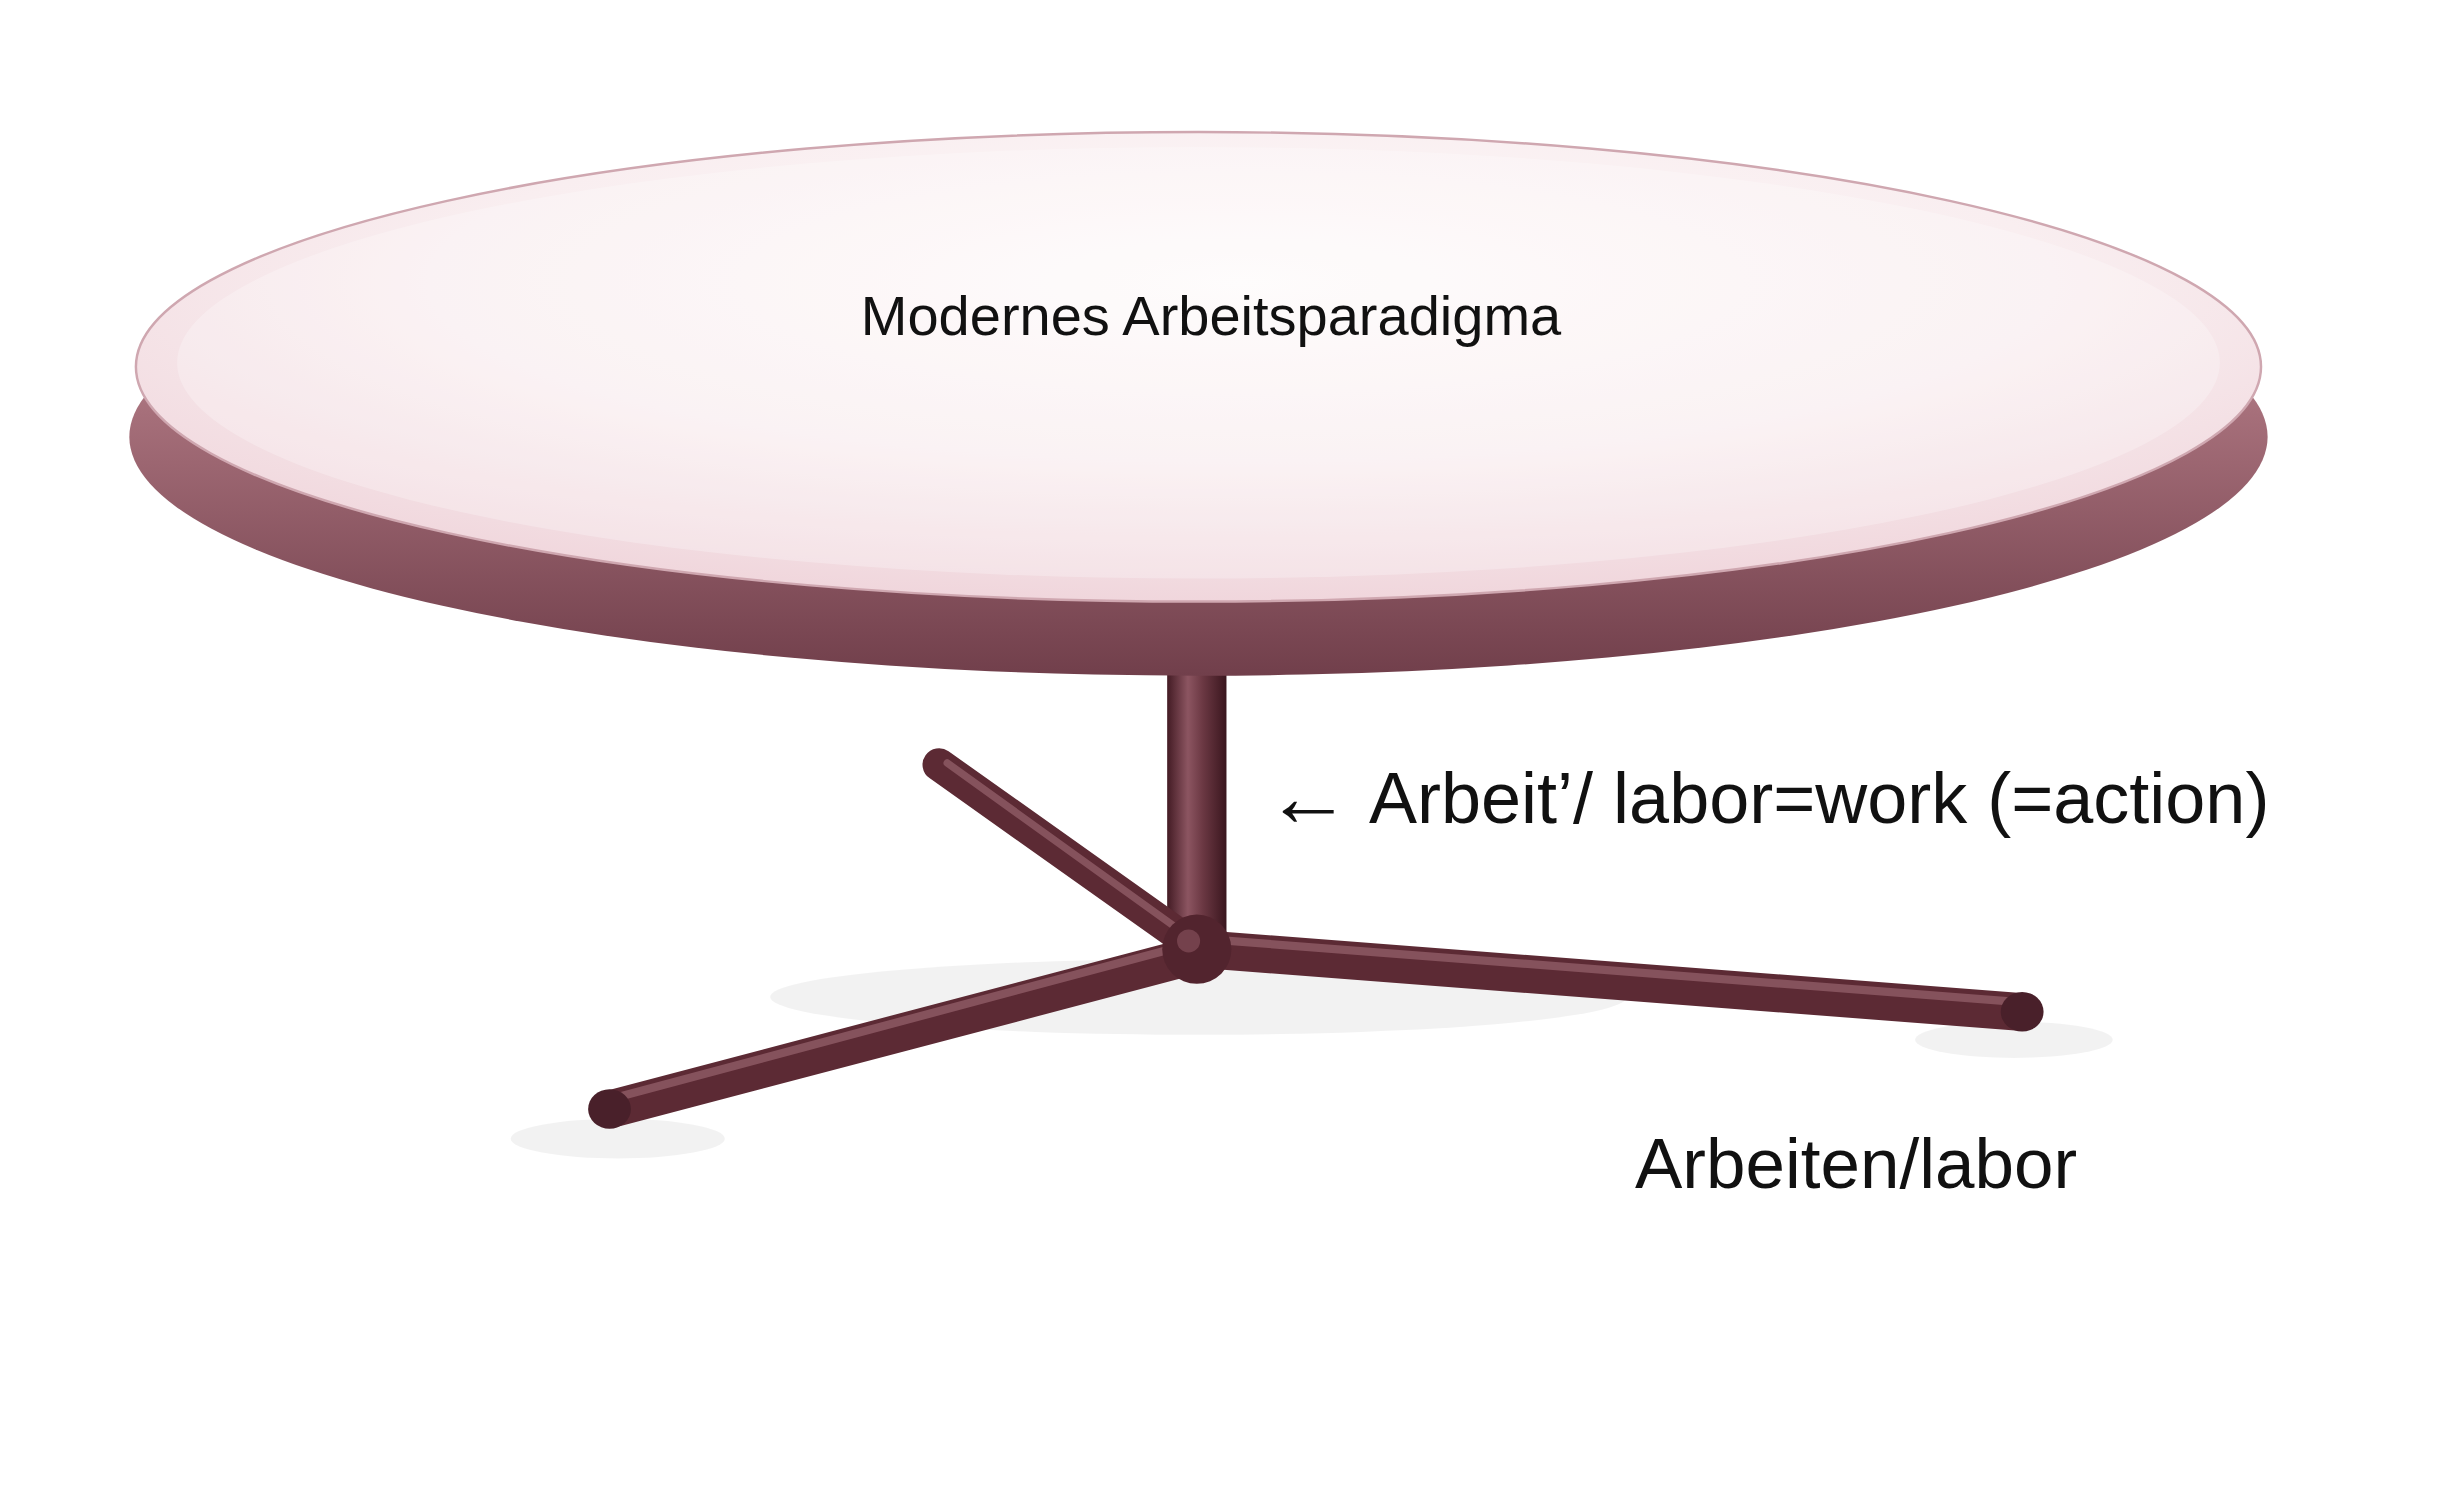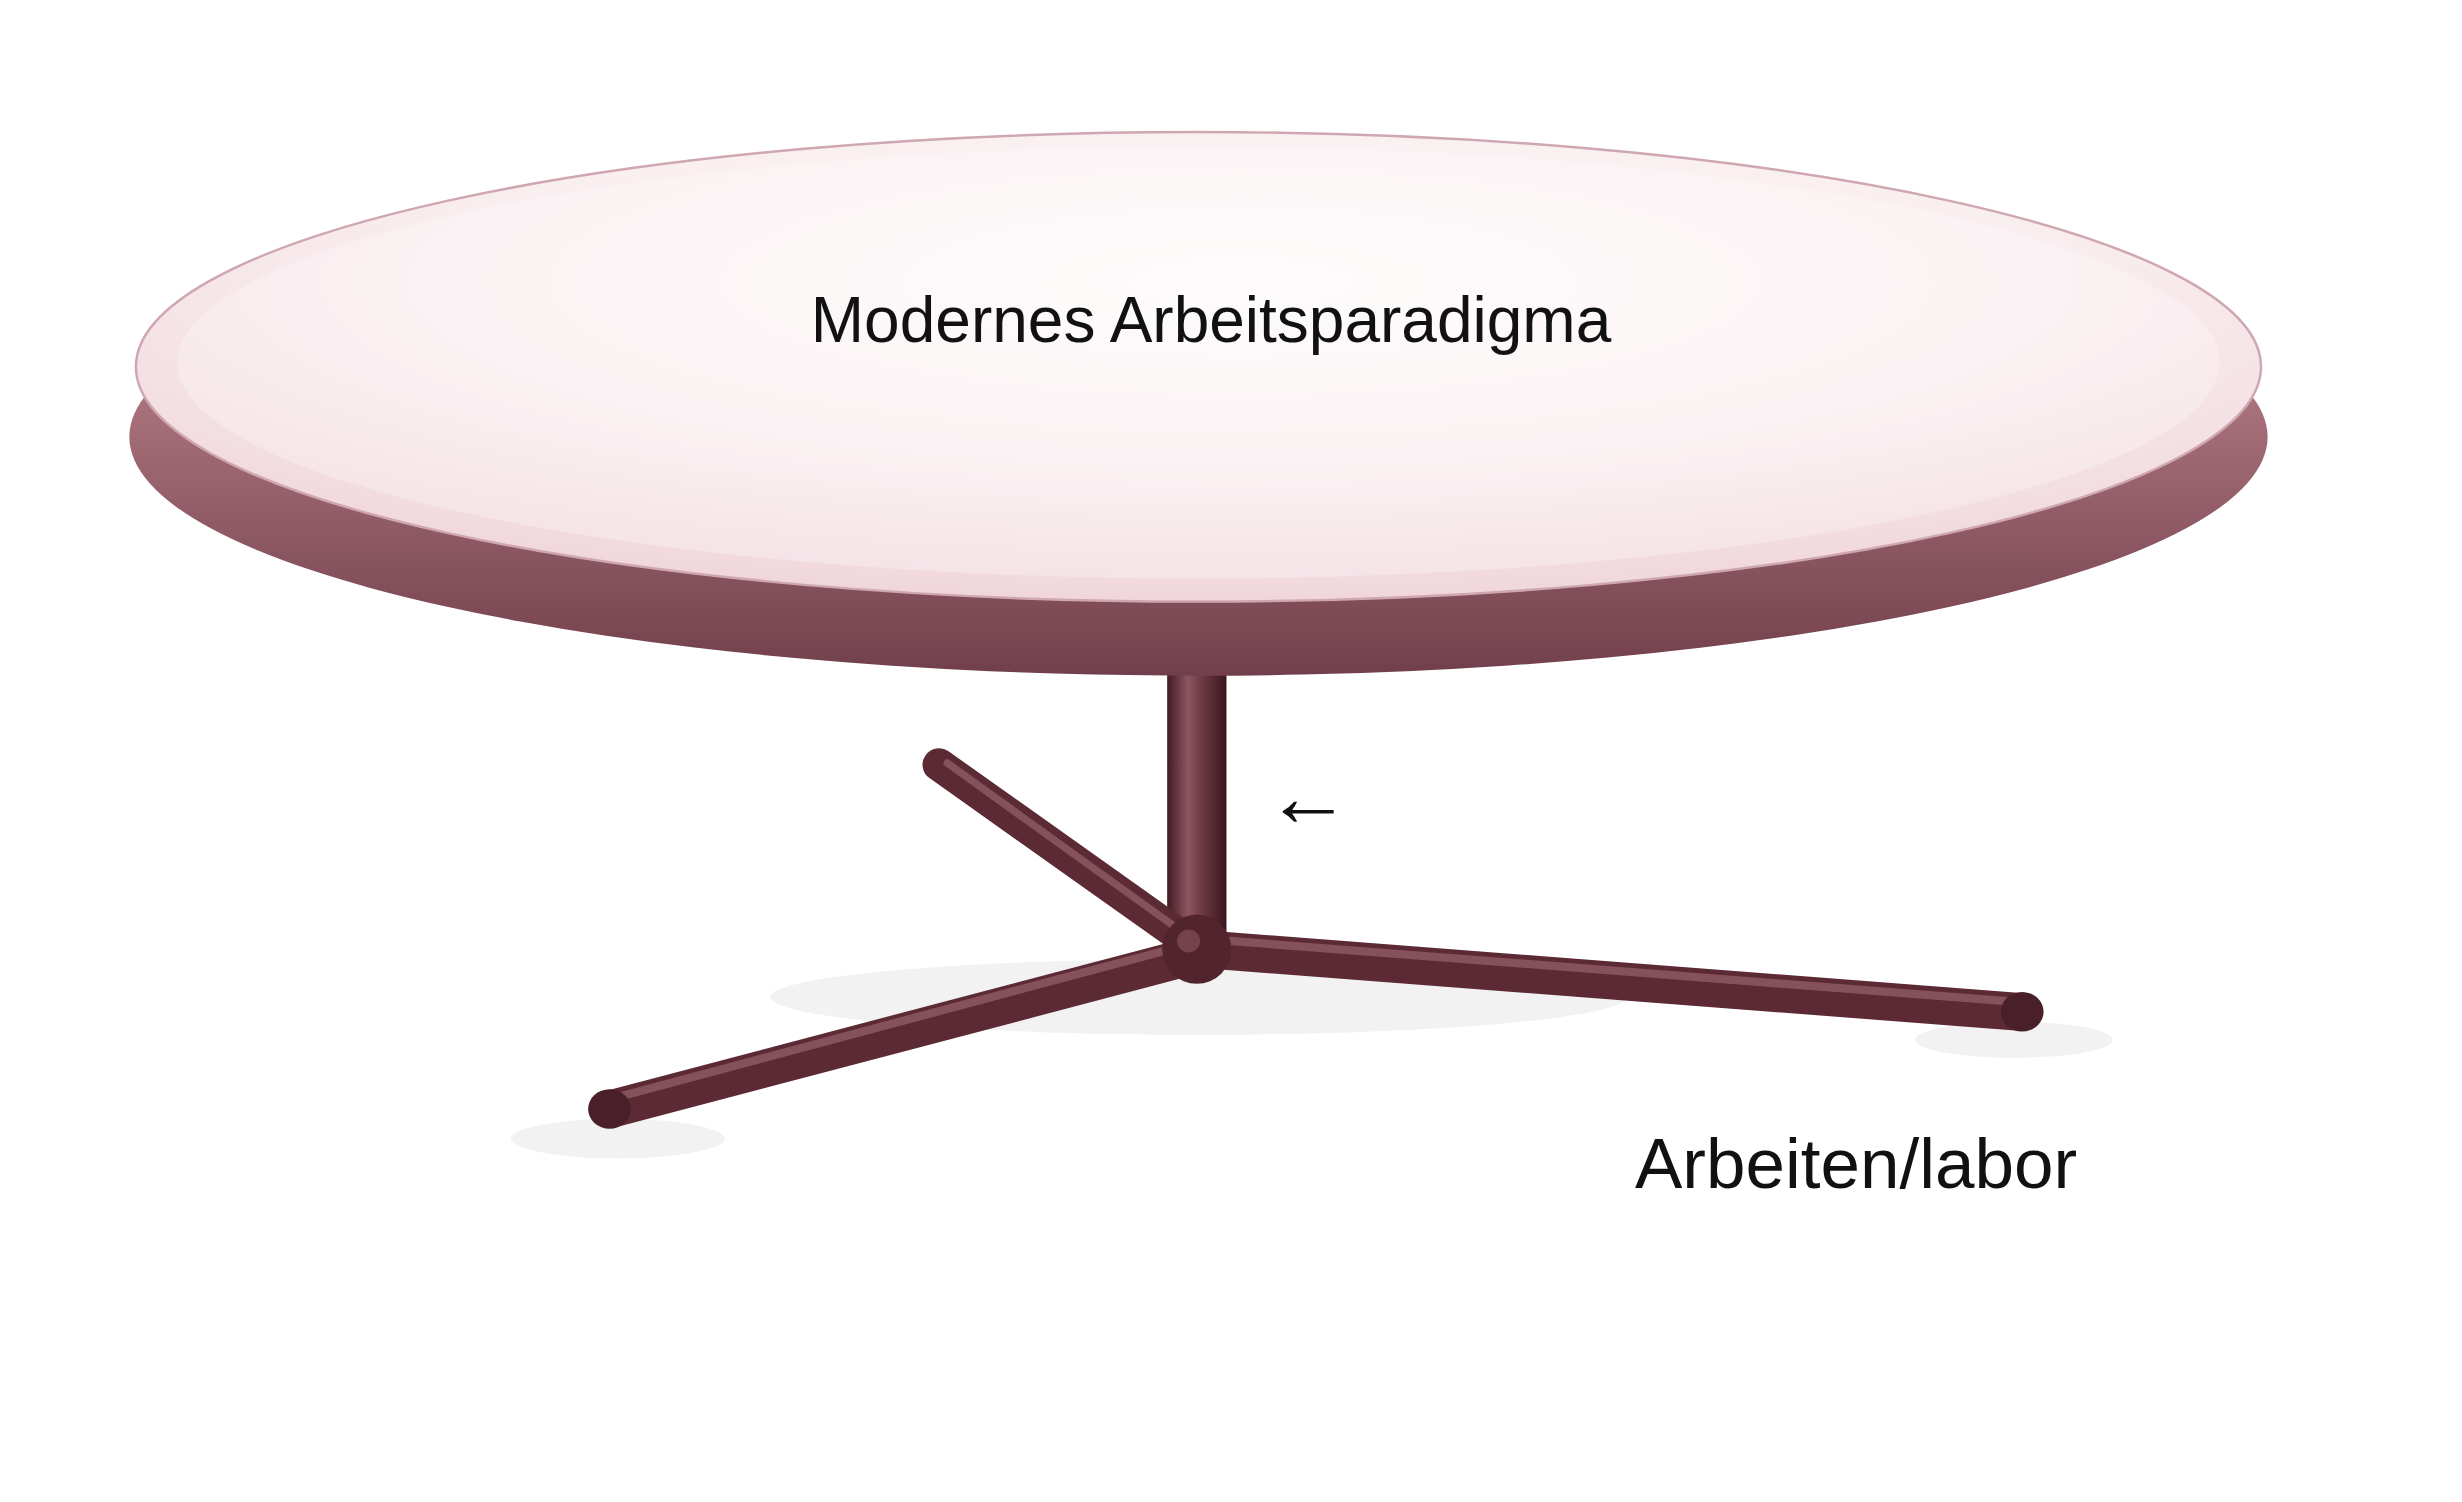--- a/index.html
+++ b/index.html
@@ -24,21 +24,21 @@
     height: 1503px;
     display: block;
   }
   .label {
     position: absolute;
     white-space: nowrap;
     color: var(--text-color, #111111);
     line-height: 1.05;
   }
   .label--title {
-    font-size: 64px;
+    font-size: 56px;
     left: 1211px;
     top: 287px;
     transform: translateX(-50%);
   }
   .label--arrow {
     font-size: 72px;
     left: 1265px;
     top: 756px;
     display: flex;
     align-items: center;
@@ -127,20 +127,21 @@
     <g>
       <ellipse cx="1455" cy="445" rx="1290" ry="285" fill="url(#topGrad)" stroke="#cfa7b0" stroke-width="3"></ellipse>
       <ellipse cx="1455" cy="440" rx="1240" ry="262" fill="#ffffff" opacity="0.25"></ellipse>
     </g>
   </svg>
 
   <div class="label label--title">Modernes Arbeitsparadigma</div>
 
   <div class="label label--arrow">
     <span class="arrow-glyph">←</span>
+    <span>Arbeit’/ labor=work (=action)</span>
   </div>
 
 
   <div class="label label--arbeiten">Arbeiten/labor</div>
 
 
 </div>
 
 
 </body></html>

